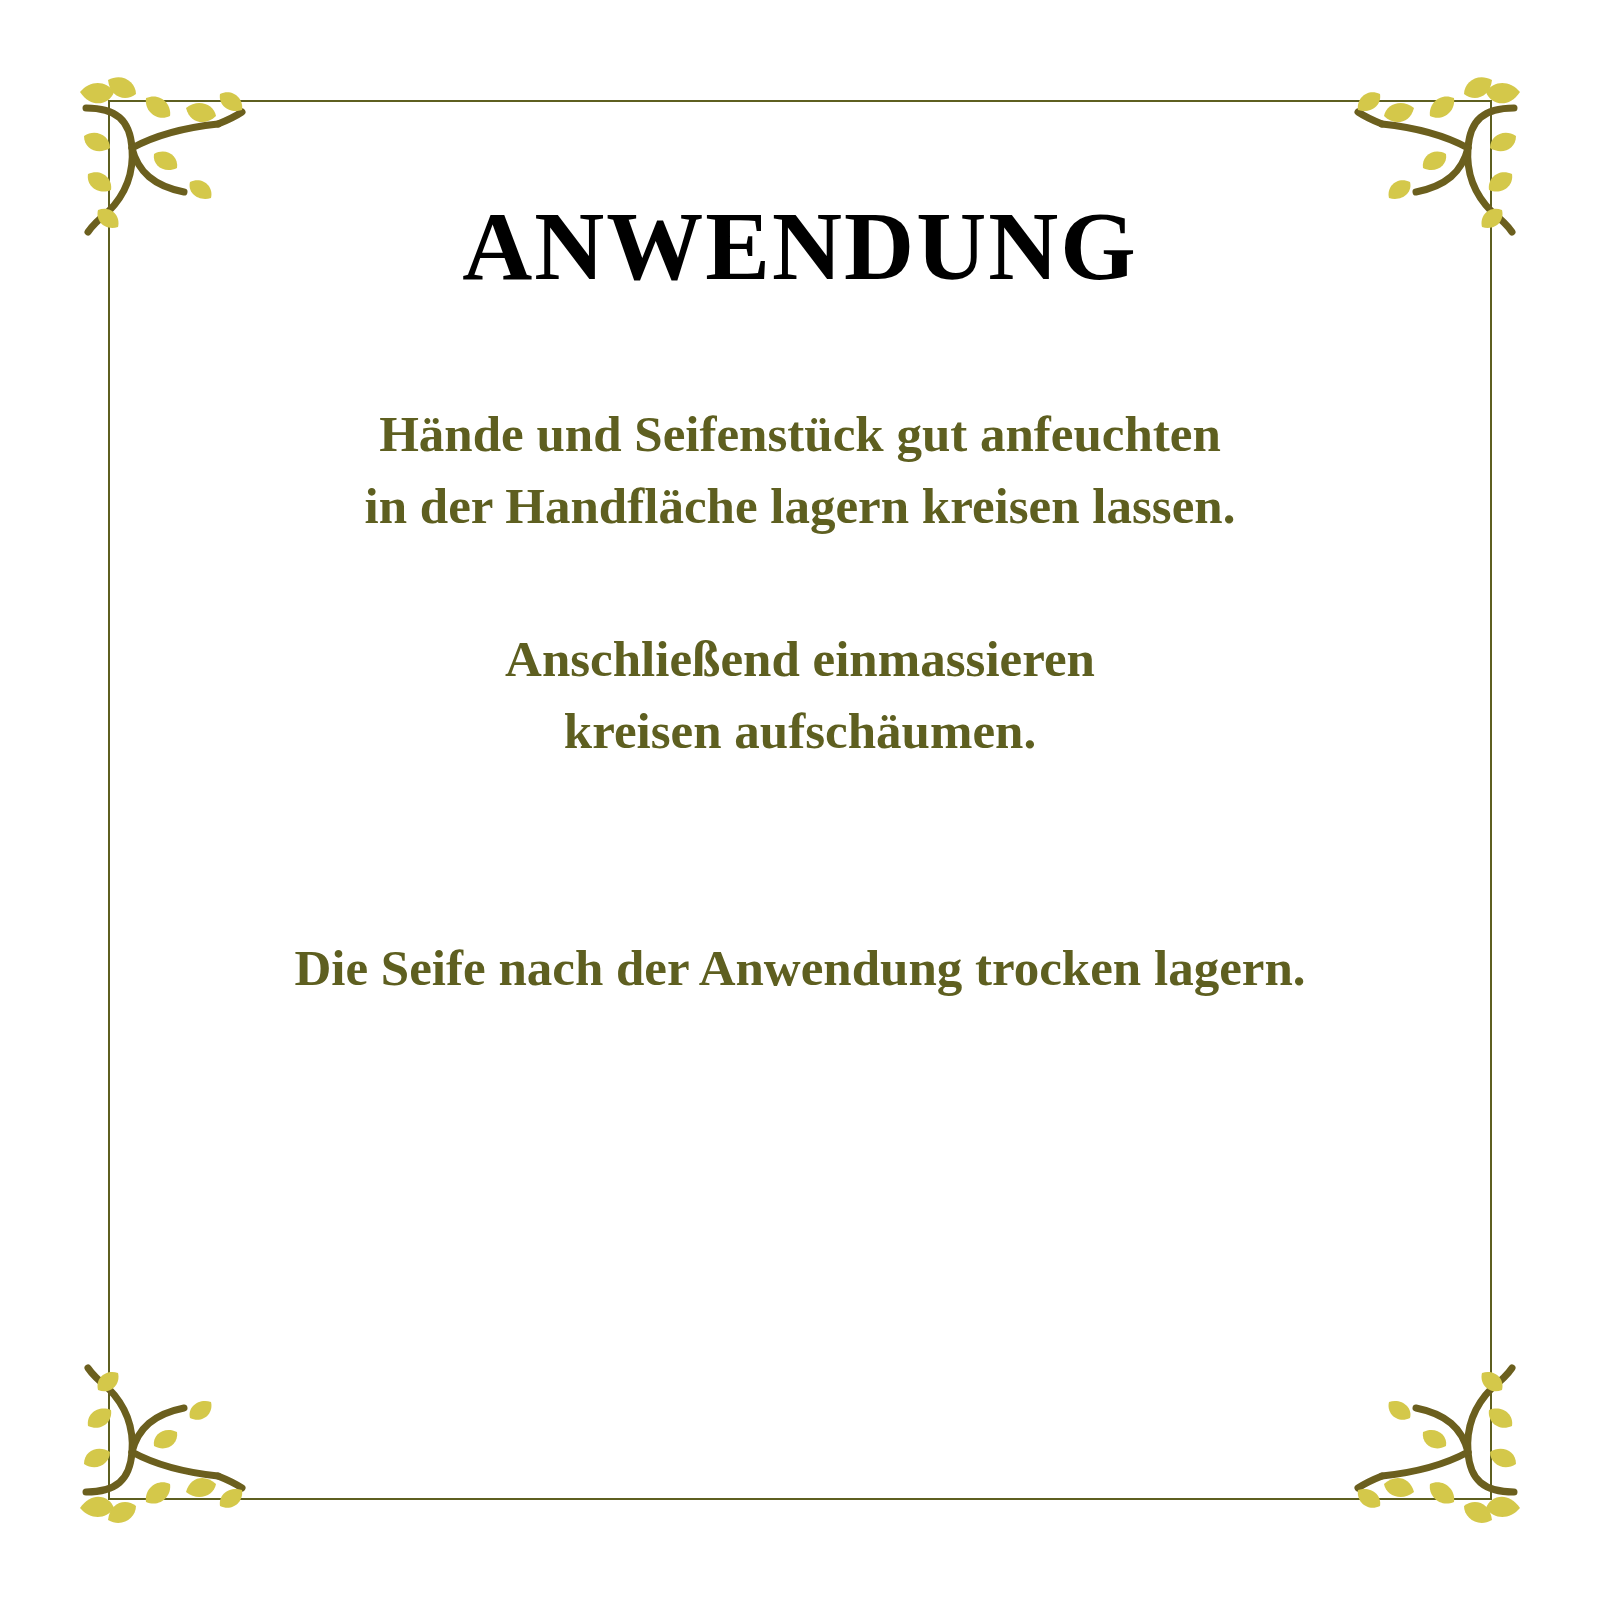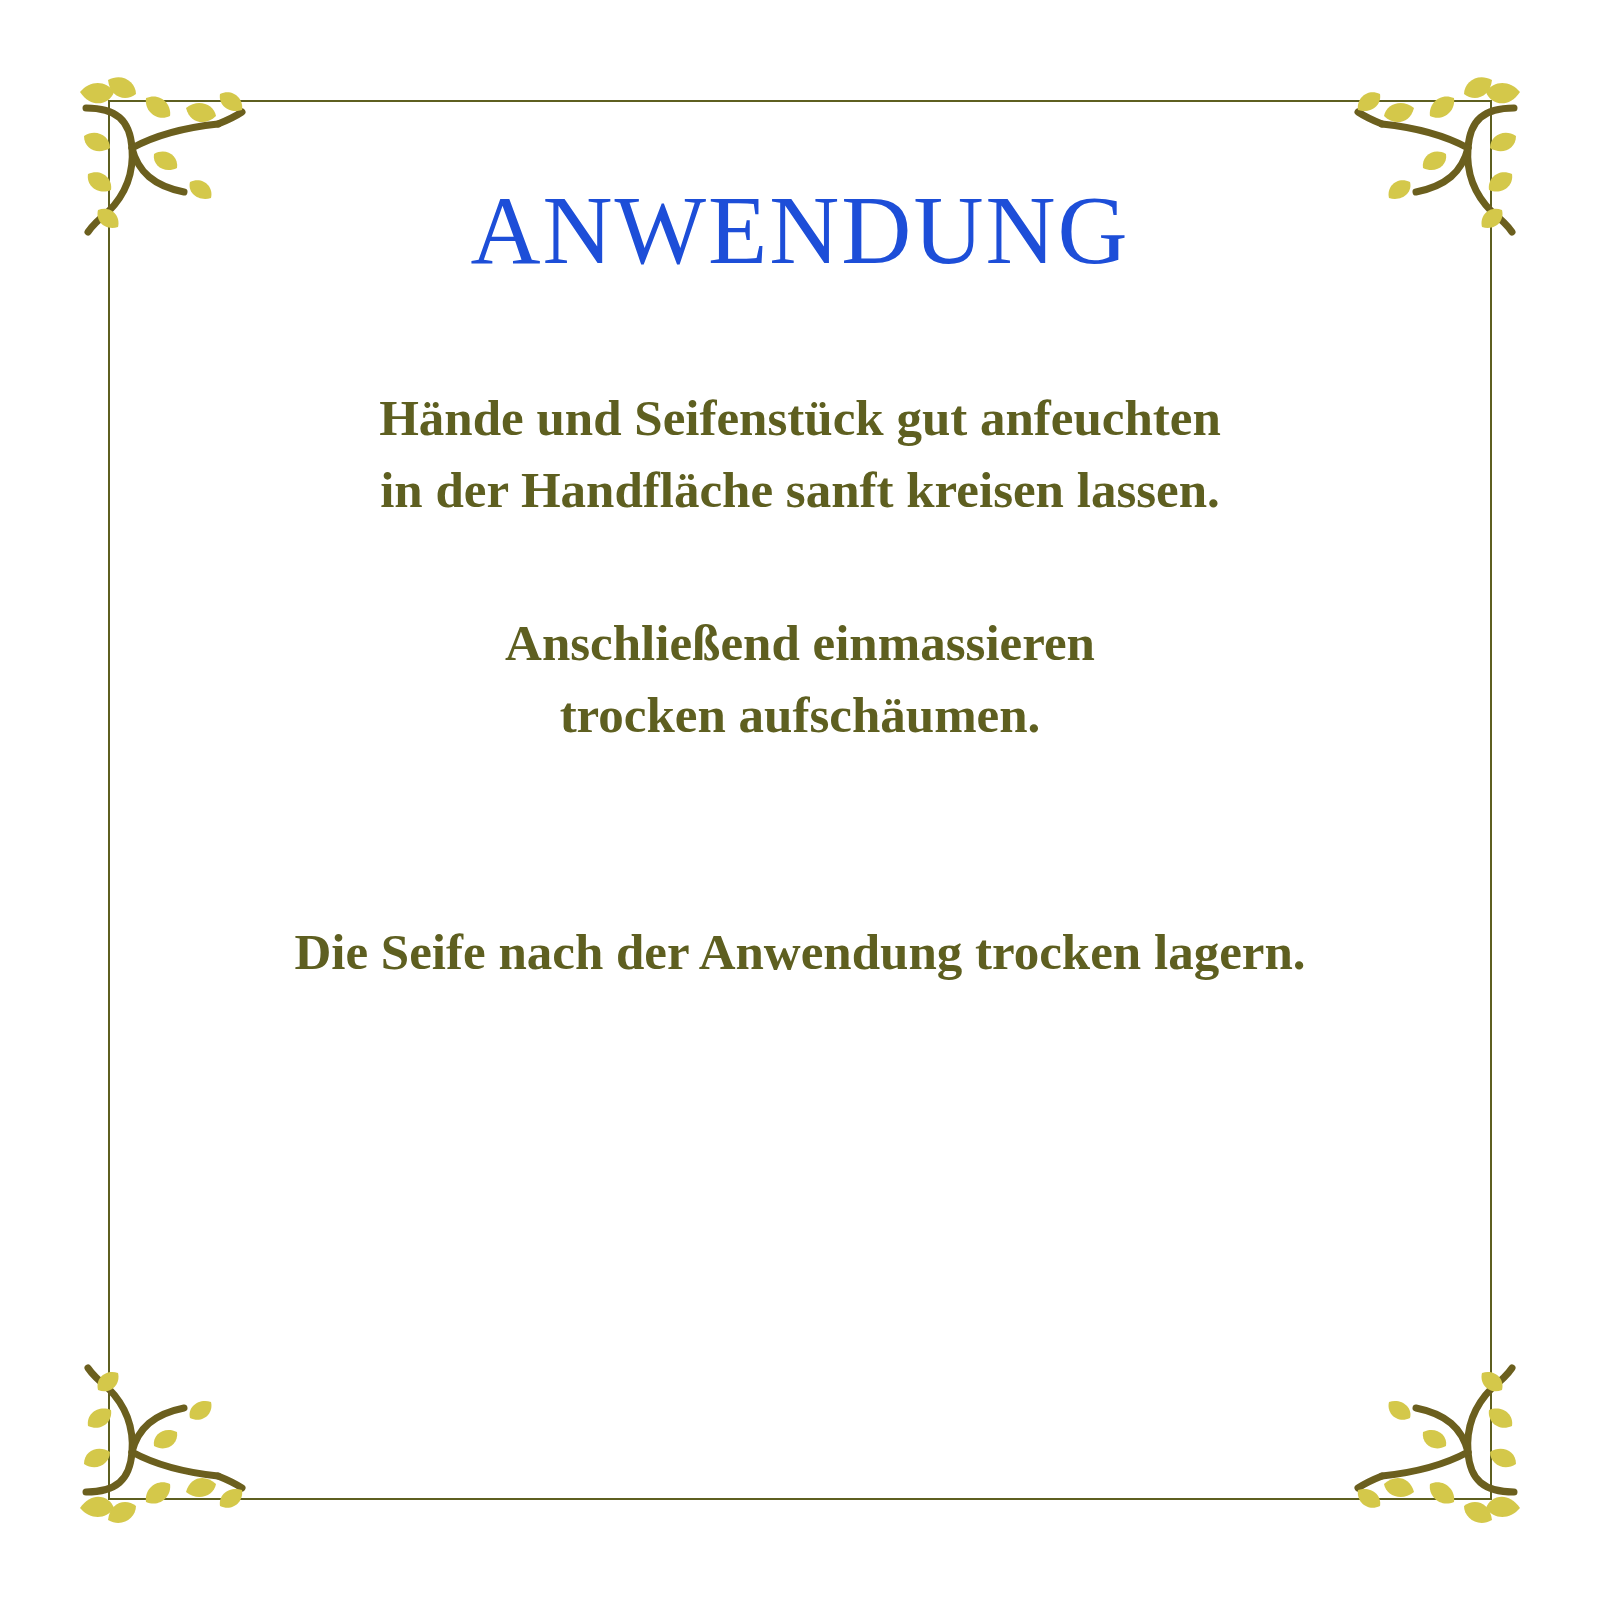--- a/index.html
+++ b/index.html
@@ -55,23 +55,23 @@
     right: 130px;
     top: 180px;
     text-align: center;
     color: #5e5f20;
   }
 
   .title {
     font-size: 97px;
     line-height: 1.05;
     letter-spacing: 2px;
-    font-weight: normal;
-    margin: 0 0 100px 0;
-    color: #1d4ed8;
+    font-weight: bold;
+    margin: 16px 0 100px 0;
+    color: #000000;
   }
 
   .block {
     font-size: 51px;
     line-height: 1.42;
     margin: 0 0 74px 0;
     font-weight: 600;
     color: #5e5f20;
     text-align: center;
   }
@@ -185,28 +185,28 @@
       </g>
     </svg>
   </div>
 
   <div class="content">
 
     <h1 class="title">ANWENDUNG</h1>
 
     <p class="block">
       <span class="line">Hände und Seifenstück gut anfeuchten</span>
-      <span class="line">in der Handfläche sanft kreisen lassen.</span>
+      <span class="line">in der Handfläche lagern kreisen lassen.</span>
     </p>
 
     <div class="spacer-1"></div>
 
     <p class="block">
       <span class="line">Anschließend einmassieren</span>
-      <span class="line">trocken aufschäumen.</span>
+      <span class="line">kreisen aufschäumen.</span>
     </p>
 
     <div class="spacer-2"></div>
 
 
     <div class="spacer-3"></div>
 
     <p class="block">
       <span class="line">Die Seife nach der Anwendung trocken lagern.</span>
     </p>

